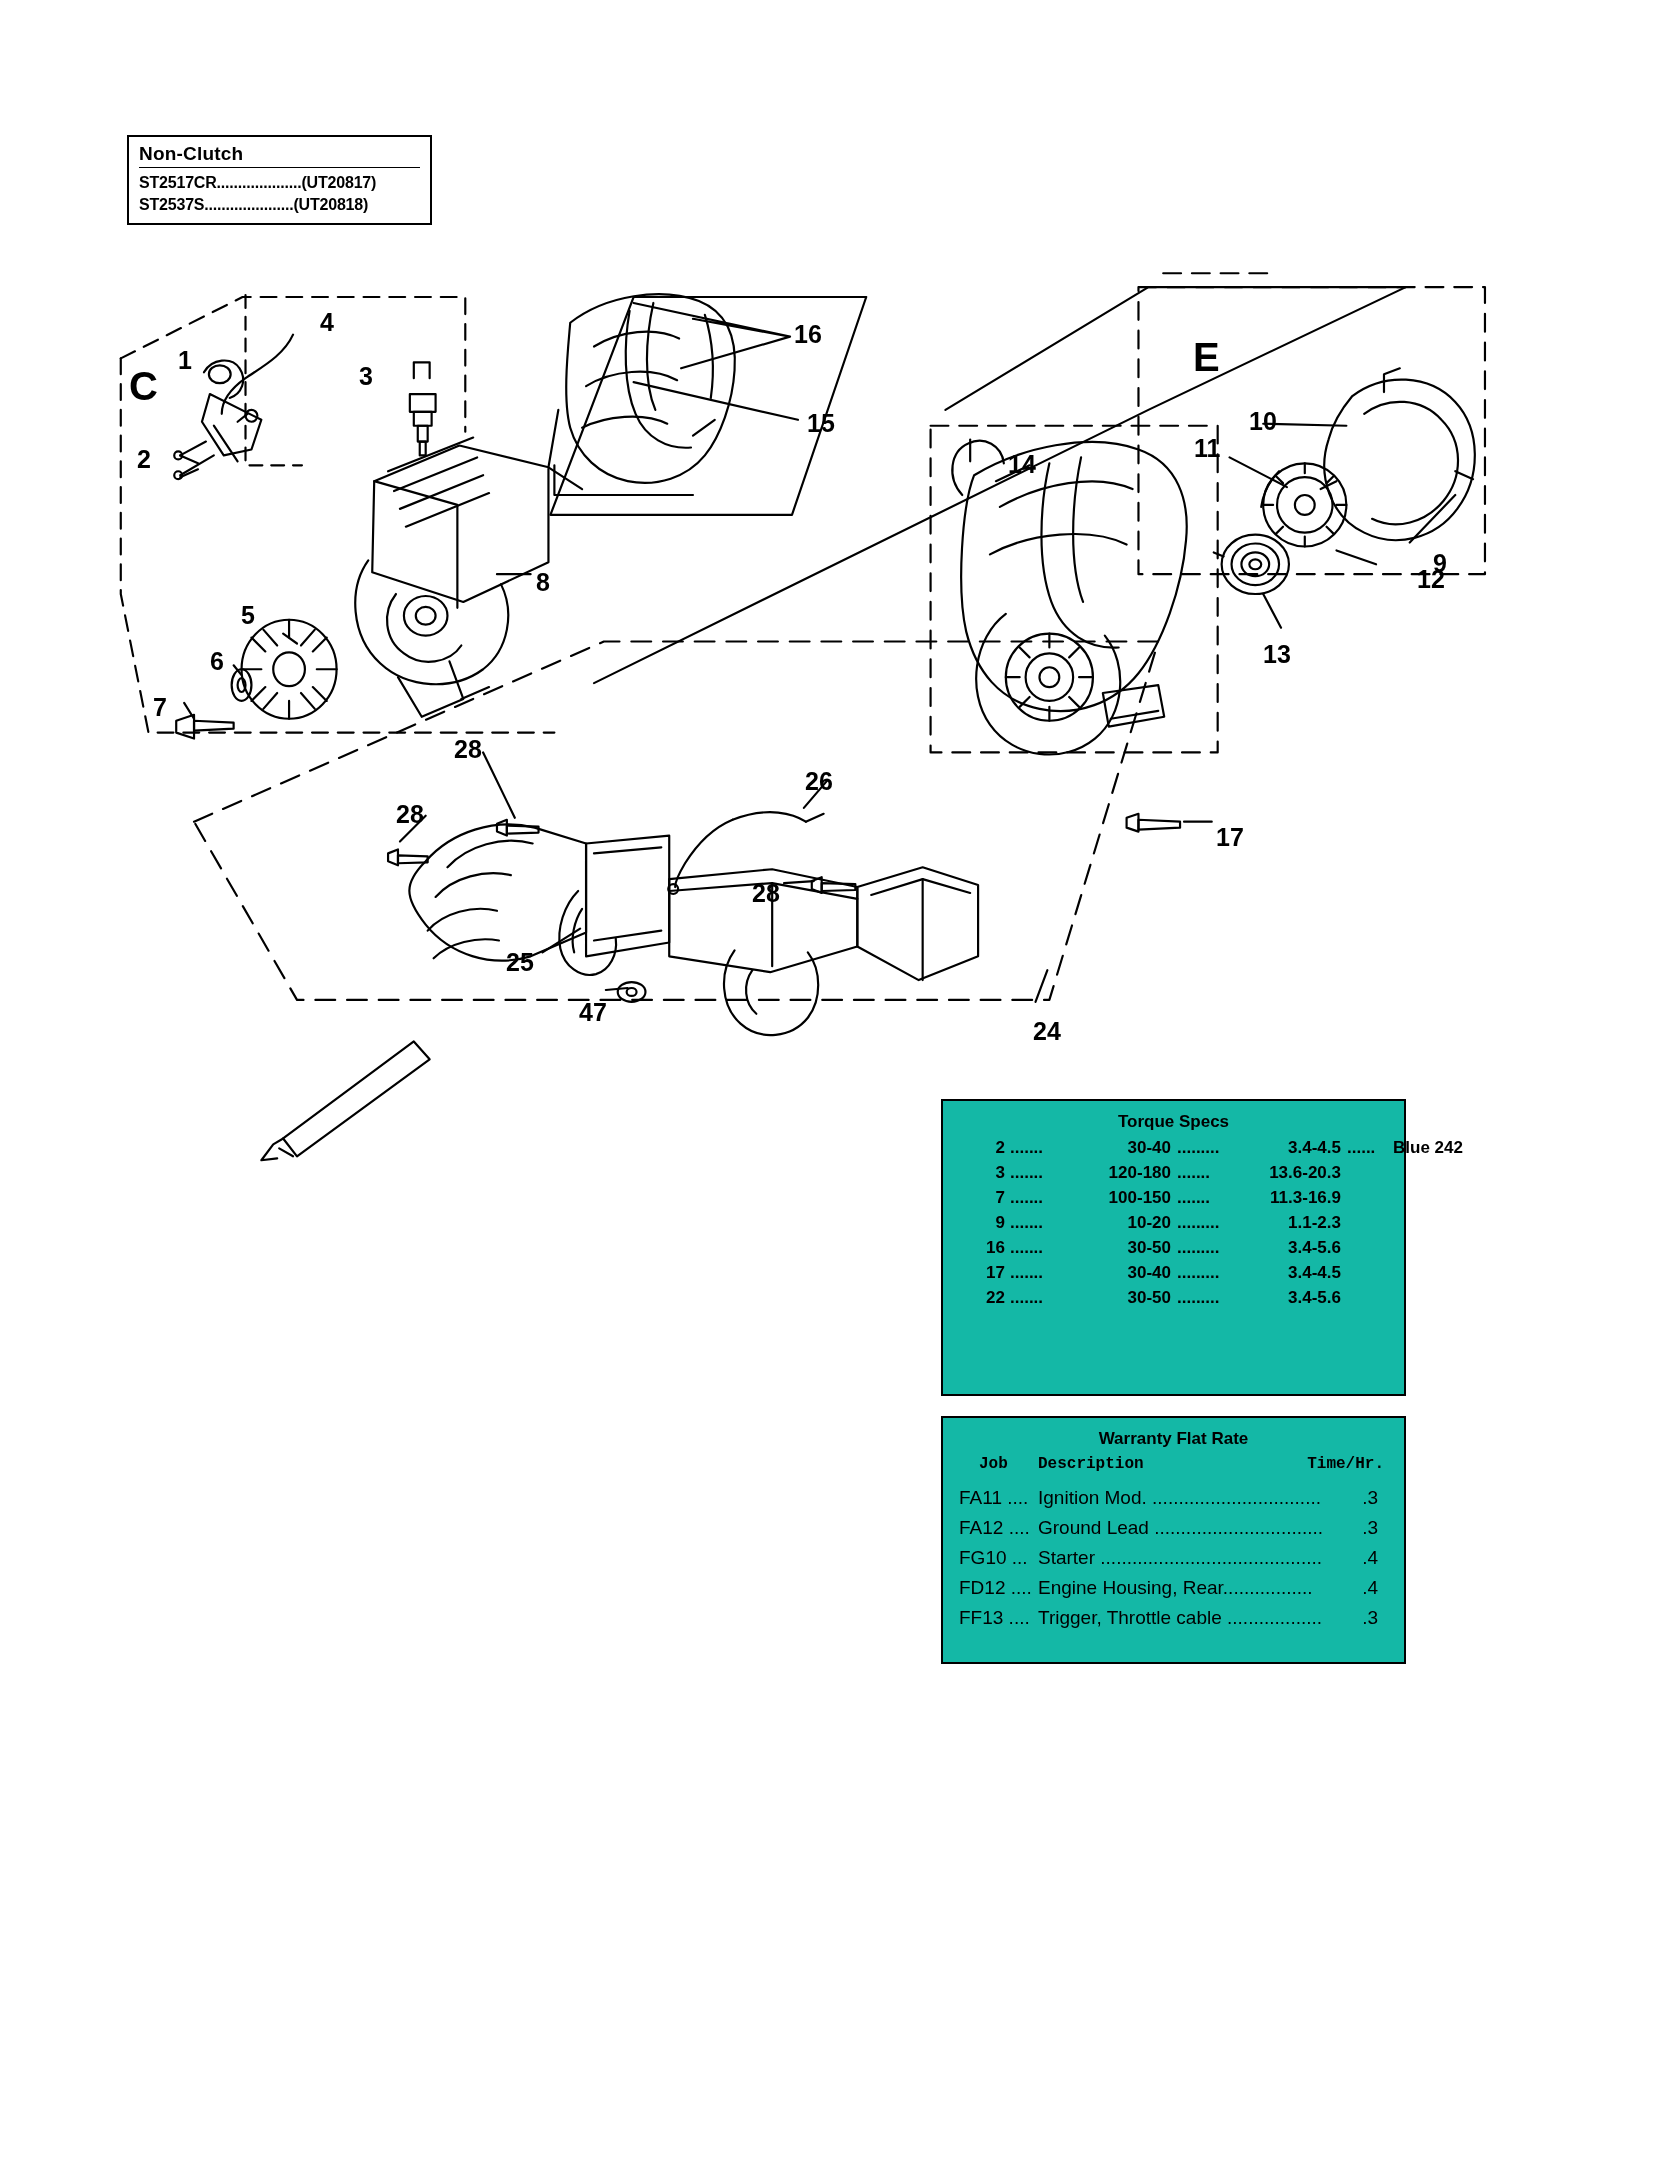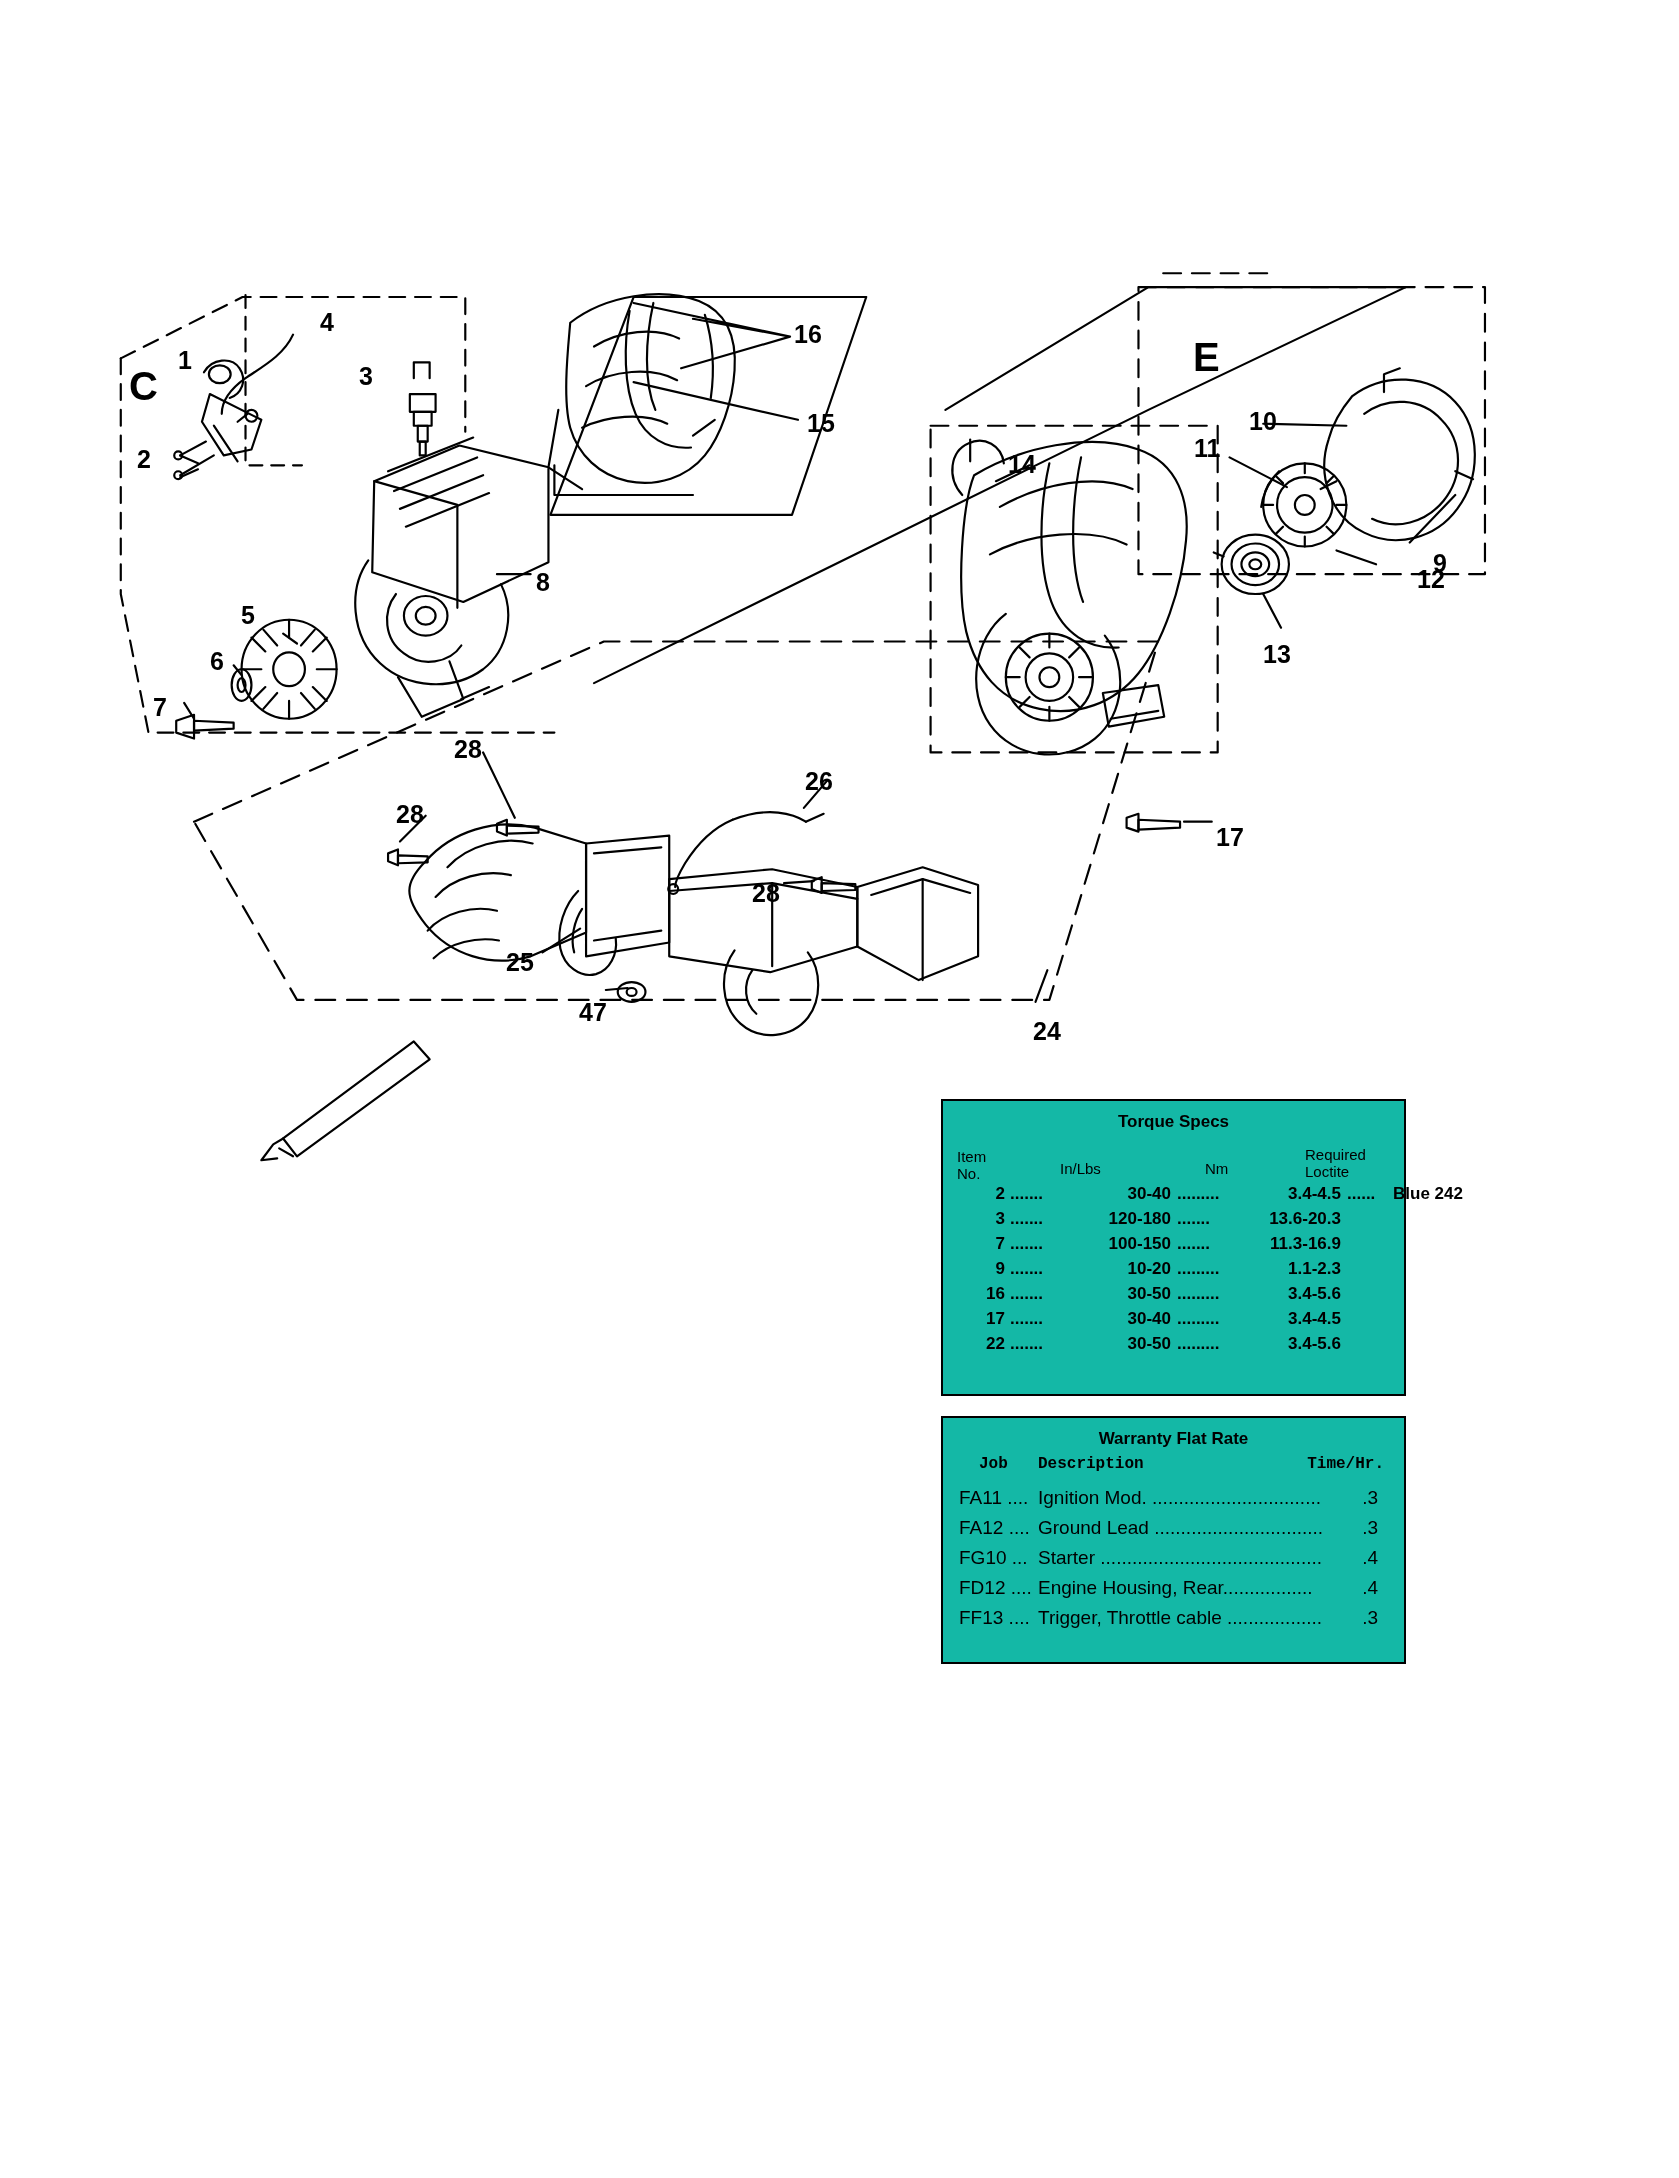--- a/index.html
+++ b/index.html
@@ -138,20 +138,30 @@
     width: 1679px;
     height: 2178px;
     pointer-events: none;
   }
 </style>
 </head>
 <body>
 
 <div class="page">
 
+  <div class="model-box">
+    <div class="model-title">Non-Clutch</div>
+    <div class="model-rule"></div>
+    <div class="model-line">
+      <span>ST2517CR</span><span>....................</span><span>(UT20817)</span>
+    </div>
+    <div class="model-line">
+      <span>ST2537S</span><span>.....................</span><span>(UT20818)</span>
+    </div>
+  </div>
 
   <svg class="art" viewBox="0 0 1696 2200">
     <g fill="none" stroke="#000" stroke-width="2.2" stroke-linecap="round" stroke-linejoin="round">
 
       <g stroke-dasharray="16 10">
         <path d="M122 362 L245 300 L470 300 L470 436"></path>
         <path d="M122 362 L122 600 L150 740 L560 740"></path>
       </g>
 
       <g stroke-dasharray="13 9">
@@ -395,32 +405,20 @@
   <div class="callout" style="left:1033px; top:1019px;">24</div>
   <div class="callout" style="left:506px;  top:950px;">25</div>
   <div class="callout" style="left:805px;  top:769px;">26</div>
   <div class="callout" style="left:579px;  top:1000px;">47</div>
   <div class="callout" style="left:454px; top:737px;">28</div>
   <div class="callout" style="left:396px; top:802px;">28</div>
   <div class="callout" style="left:752px; top:881px;">28</div>
 
   <div class="table-box" style="left:941px; top:1099px; width:465px; height:297px; padding:6px 14px;">
     <div class="tbl-title">Torque Specs</div>
-    <div class="torque-head">
-      <div class="th-cell" style="left:0px; top:16px;">
-        <div>Item</div>
-        <div>No.</div>
-      </div>
-      <div class="th-cell" style="left:103px; top:28px;">In/Lbs</div>
-      <div class="th-cell" style="left:248px; top:28px;">Nm</div>
-      <div class="th-cell" style="left:348px; top:14px;">
-        <div>Required</div>
-        <div>Loctite</div>
-      </div>
-    </div>
     <div class="torque-rows">
       <div class="trow">
         <span class="c-item">2</span>
         <span class="c-dots1">.......</span>
         <span class="c-inlbs">30-40</span>
         <span class="c-dots2">.........</span>
         <span class="c-nm">3.4-4.5</span>
         <span class="c-dots3">......</span>
         <span class="c-loc">Blue 242</span>
       </div>

